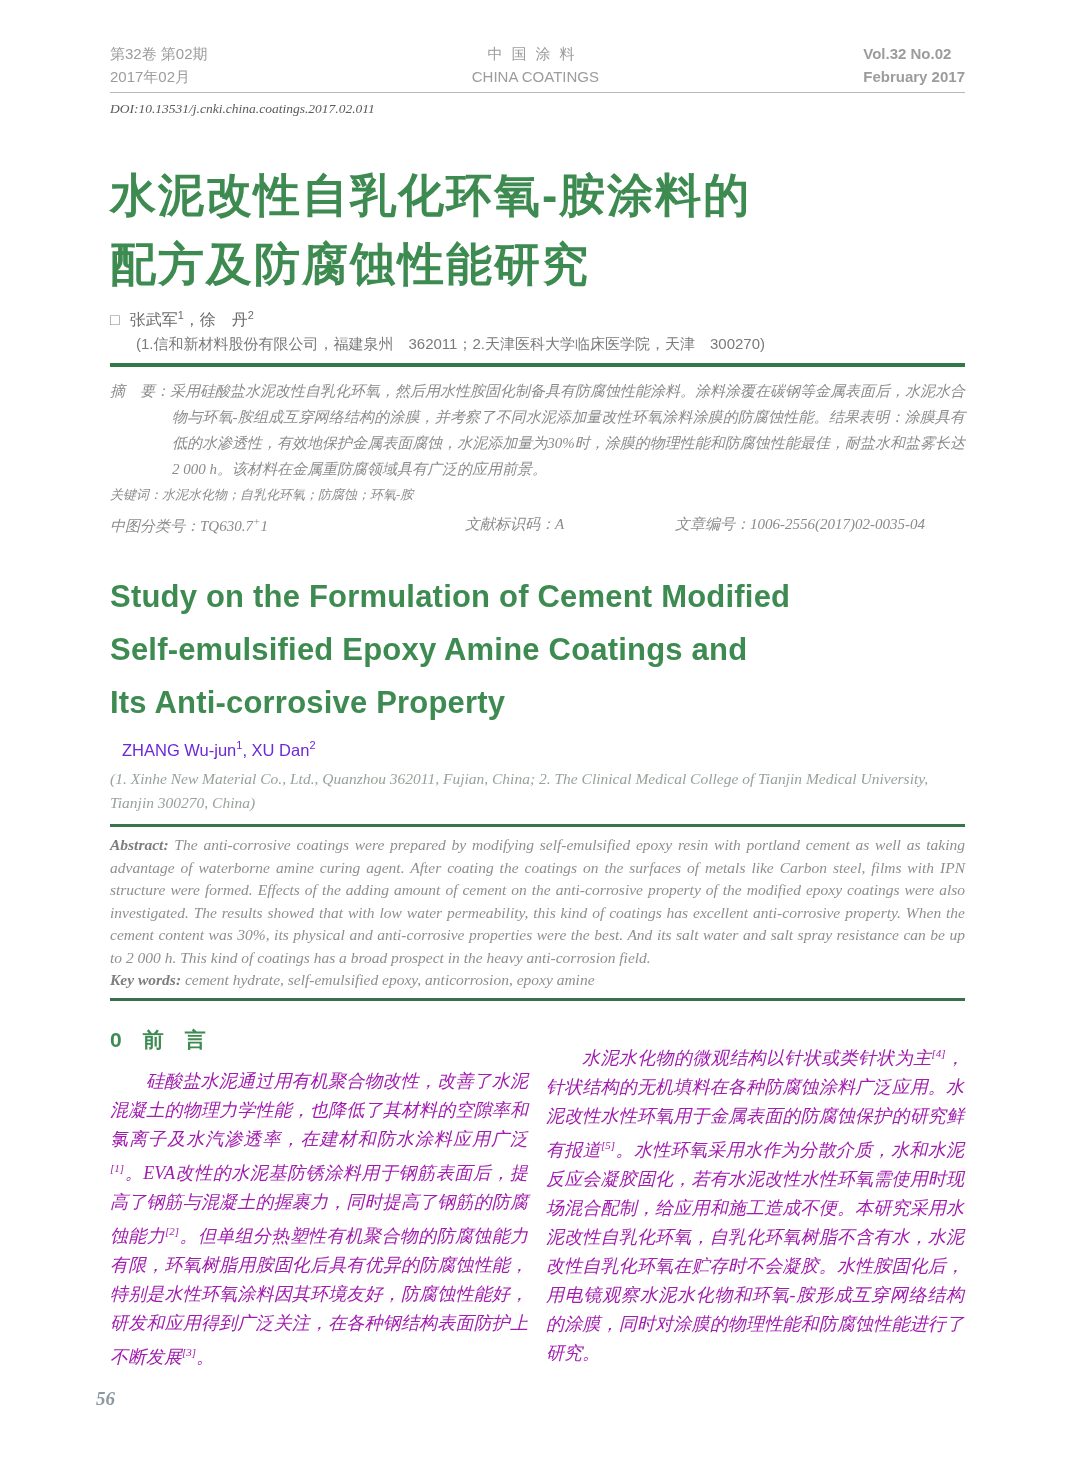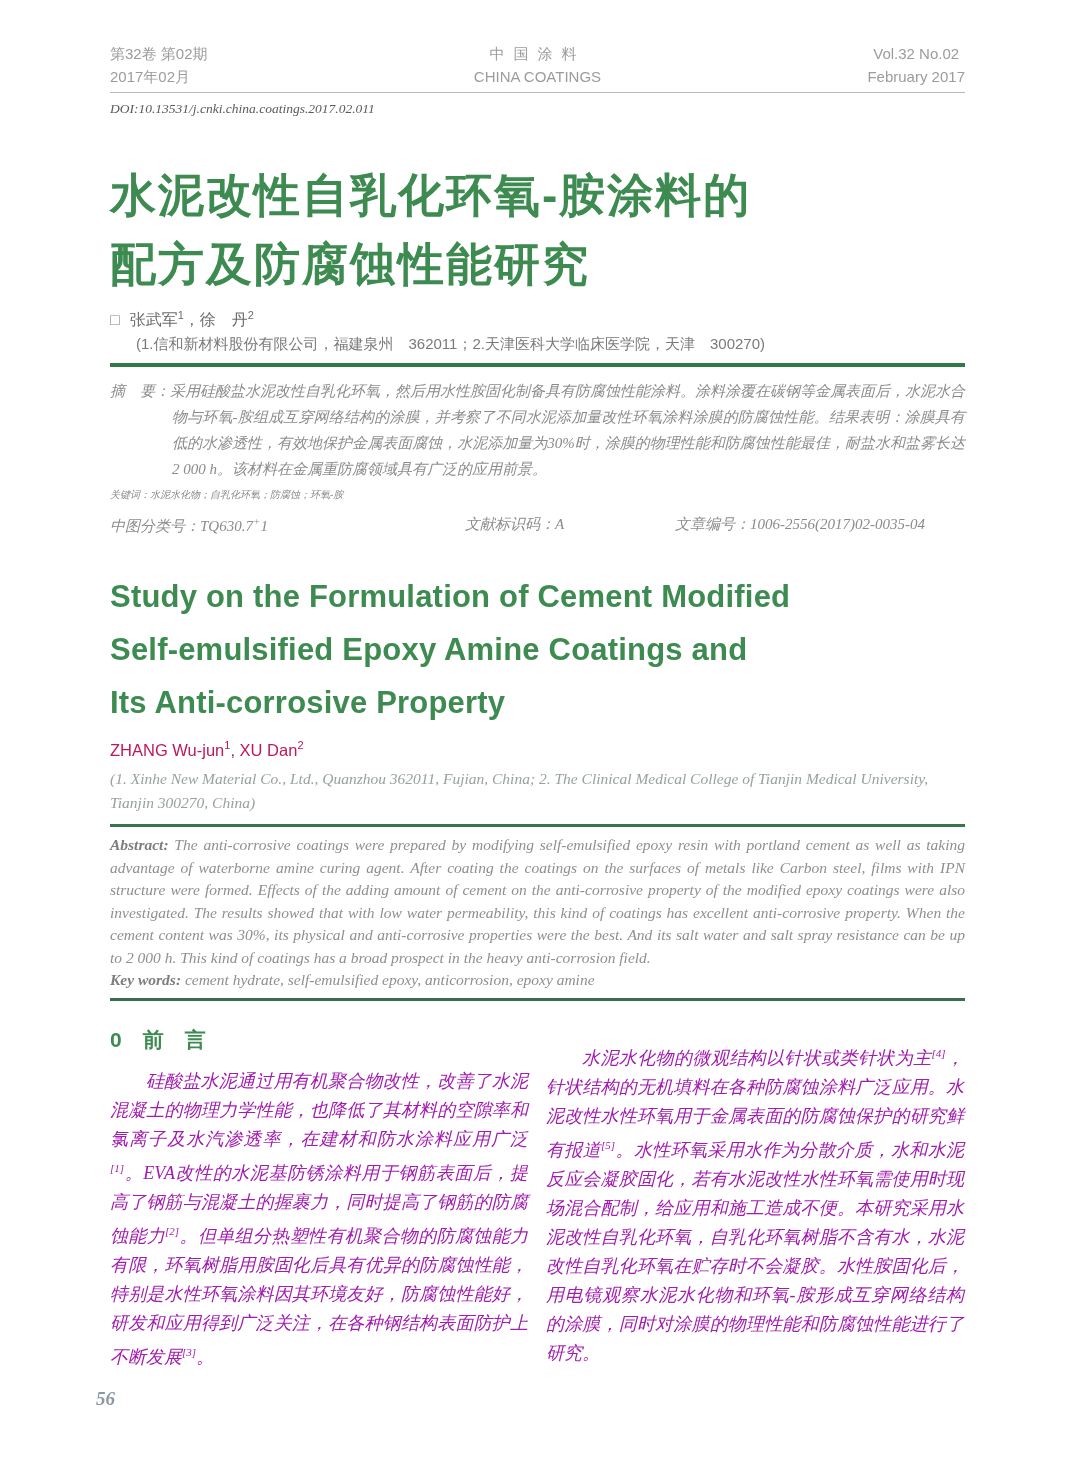--- a/index.html
+++ b/index.html
@@ -14,48 +14,48 @@
     font-family: "Liberation Sans", sans-serif;
     color: #3a3a3a;
   }
   .serif { font-family: "Liberation Serif", "DejaVu Serif", serif; font-style: italic; }
 
   
   .journal-header { display: flex; justify-content: space-between; align-items: flex-start;
     color: #9c9c9c; font-size: 15px; line-height: 1.55; }
   .jh-center { text-align: center; }
   .jh-center .jh-cn { letter-spacing: 9px; }
-  .jh-right { text-align: center; }
+  .jh-right { text-align: left; font-weight: bold; }
   .header-rule { border-top: 1px solid #b8b8b8; margin-top: 3px; }
   .doi { margin-top: 8px; font-size: 13.5px; color: #5a5a5a; }
 
   
   .title-cn { margin-top: 44px; color: #3e8b51; font-weight: 800;
     font-size: 46px; line-height: 69px; letter-spacing: 2px; }
 
   
   .authors-cn { margin-top: 10px; font-size: 16px; color: #6b6b6b; }
   .authors-cn .box { margin-right: 10px; color: #8a8a8a; }
   .authors-cn sup, .authors-en sup { font-size: 11px; }
   .affiliation-cn { margin-top: 4px; padding-left: 26px; font-size: 15px; color: #7a7a7a; }
   .rule-green-thick { margin-top: 9px; height: 4px; background: #2f7a46; }
 
   
   .abstract-cn { margin-top: 11px; font-size: 15px; line-height: 26px; color: #8b8b8b;
     text-align: justify; padding-left: 62px; text-indent: -62px; }
-  .keywords-cn { font-size: 10px; line-height: 26px; color: #8b8b8b; }
+  .keywords-cn { font-size: 13px; line-height: 26px; color: #8b8b8b; }
   .meta-row { margin-top: 7px; display: flex; font-size: 15px; color: #8b8b8b; }
   .meta-row .m1 { width: 355px; }
   .meta-row .m2 { width: 210px; }
   .meta-row sup { font-size: 11px; }
 
   
   .title-en { margin-top: 34px; color: #3e8b51; font-weight: 700;
     font-size: 31px; line-height: 53px; letter-spacing: 0.2px; }
-  .authors-en { margin-top: 10px; font-size: 16.5px; color: #be185d; }
+  .authors-en { margin-top: 10px; font-size: 16.5px; color: #6d28d9; margin-left: 12px; }
   .affiliation-en { margin-top: 8px; font-size: 15.5px; line-height: 24px;
     font-style: italic; color: #98a29a; }
   .rule-green-mid { margin-top: 9px; height: 3px; background: #37754a; }
 
   
   .abstract-en { margin-top: 7px; font-size: 15.5px; line-height: 22.5px;
     color: #8f8f8f; text-align: justify; }
   .abstract-en b, .keywords-en b { color: #7d7d7d; }
   .keywords-en { font-size: 15.5px; line-height: 22.5px; color: #8f8f8f; }
   .rule-green-bottom { margin-top: 6px; height: 3px; background: #3b6e4e; }

